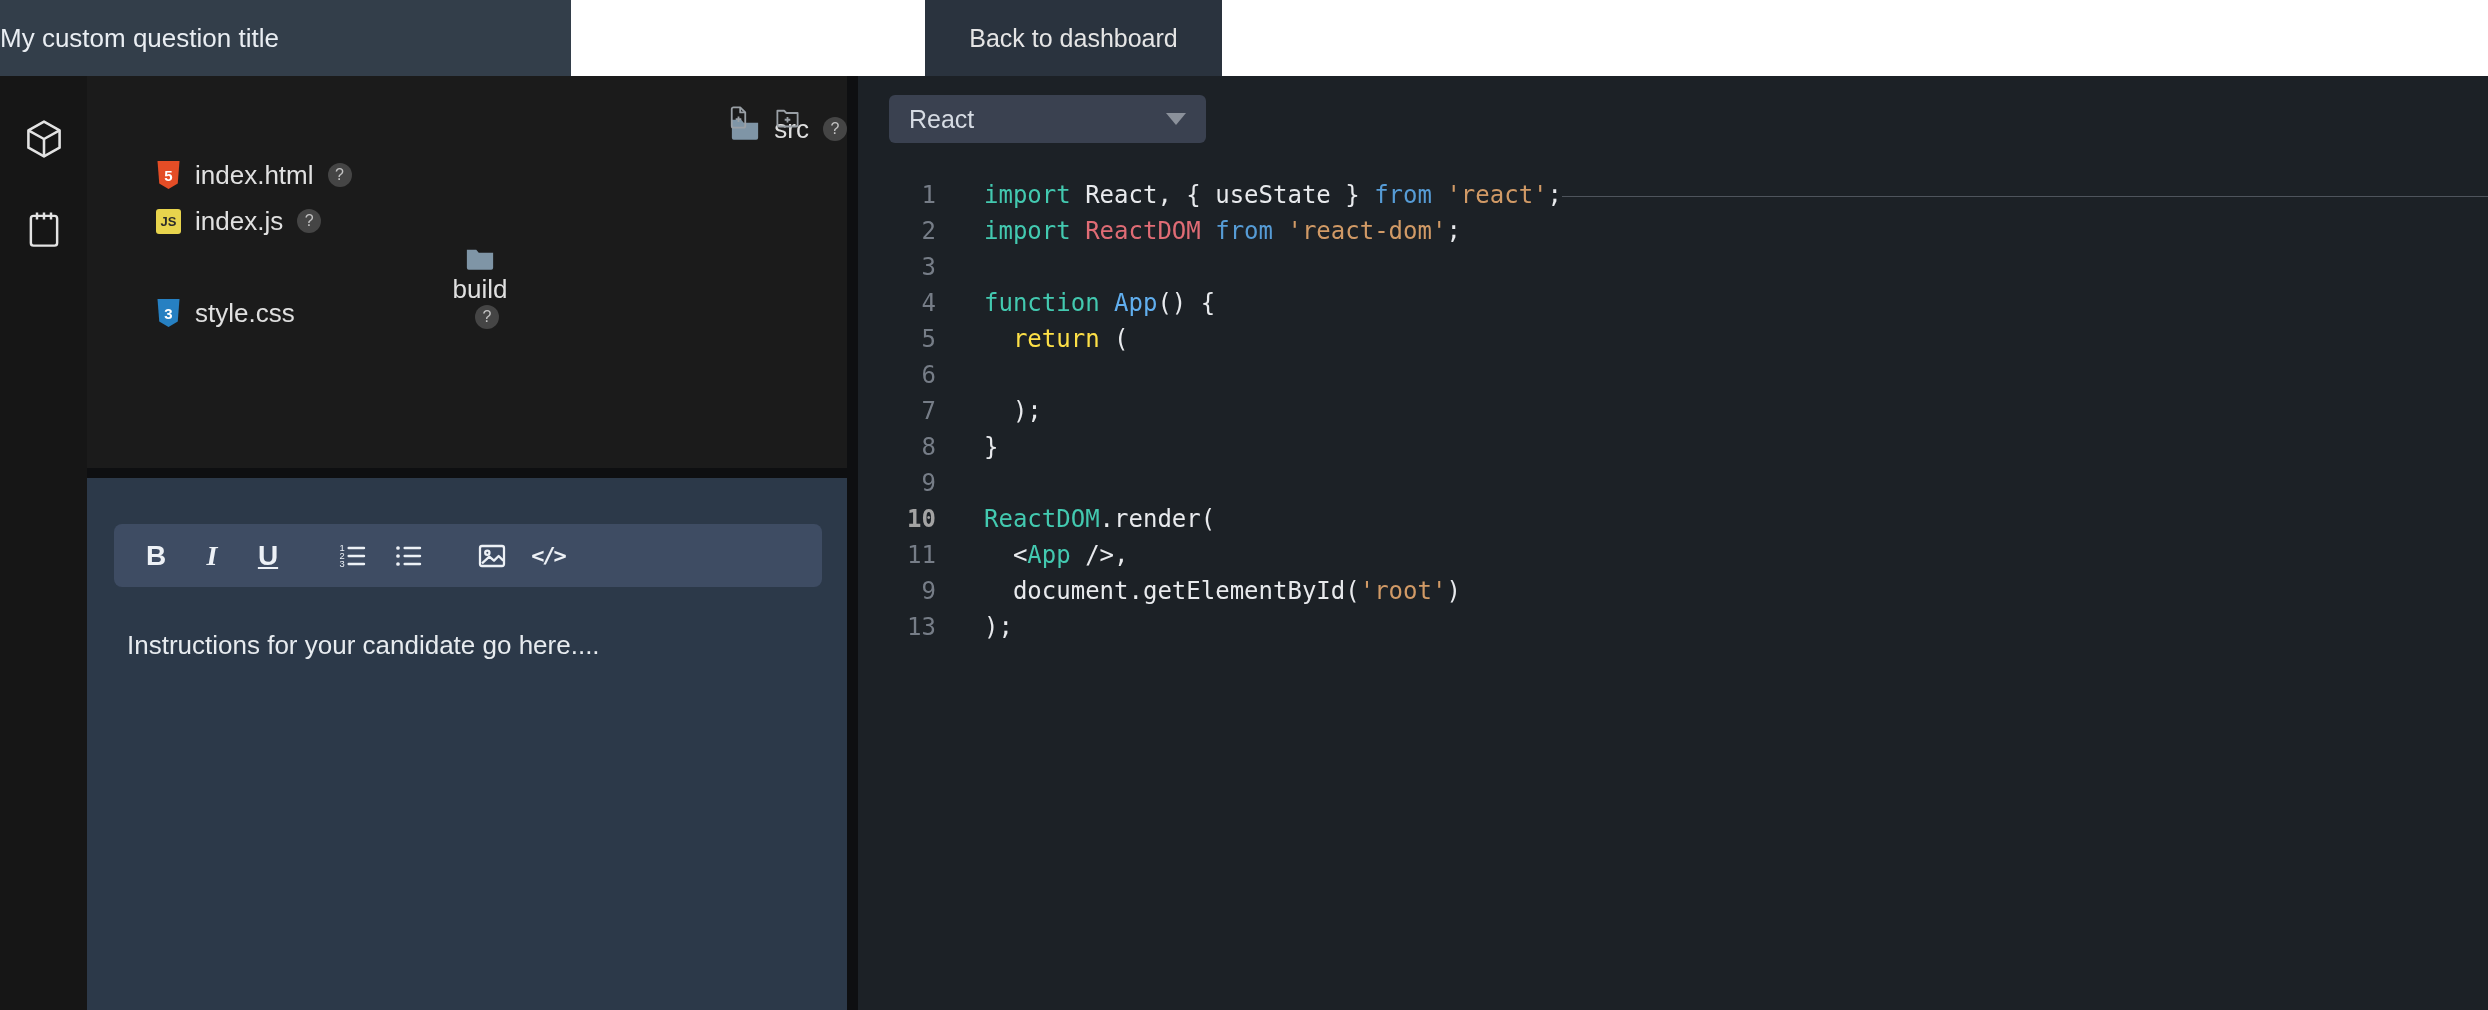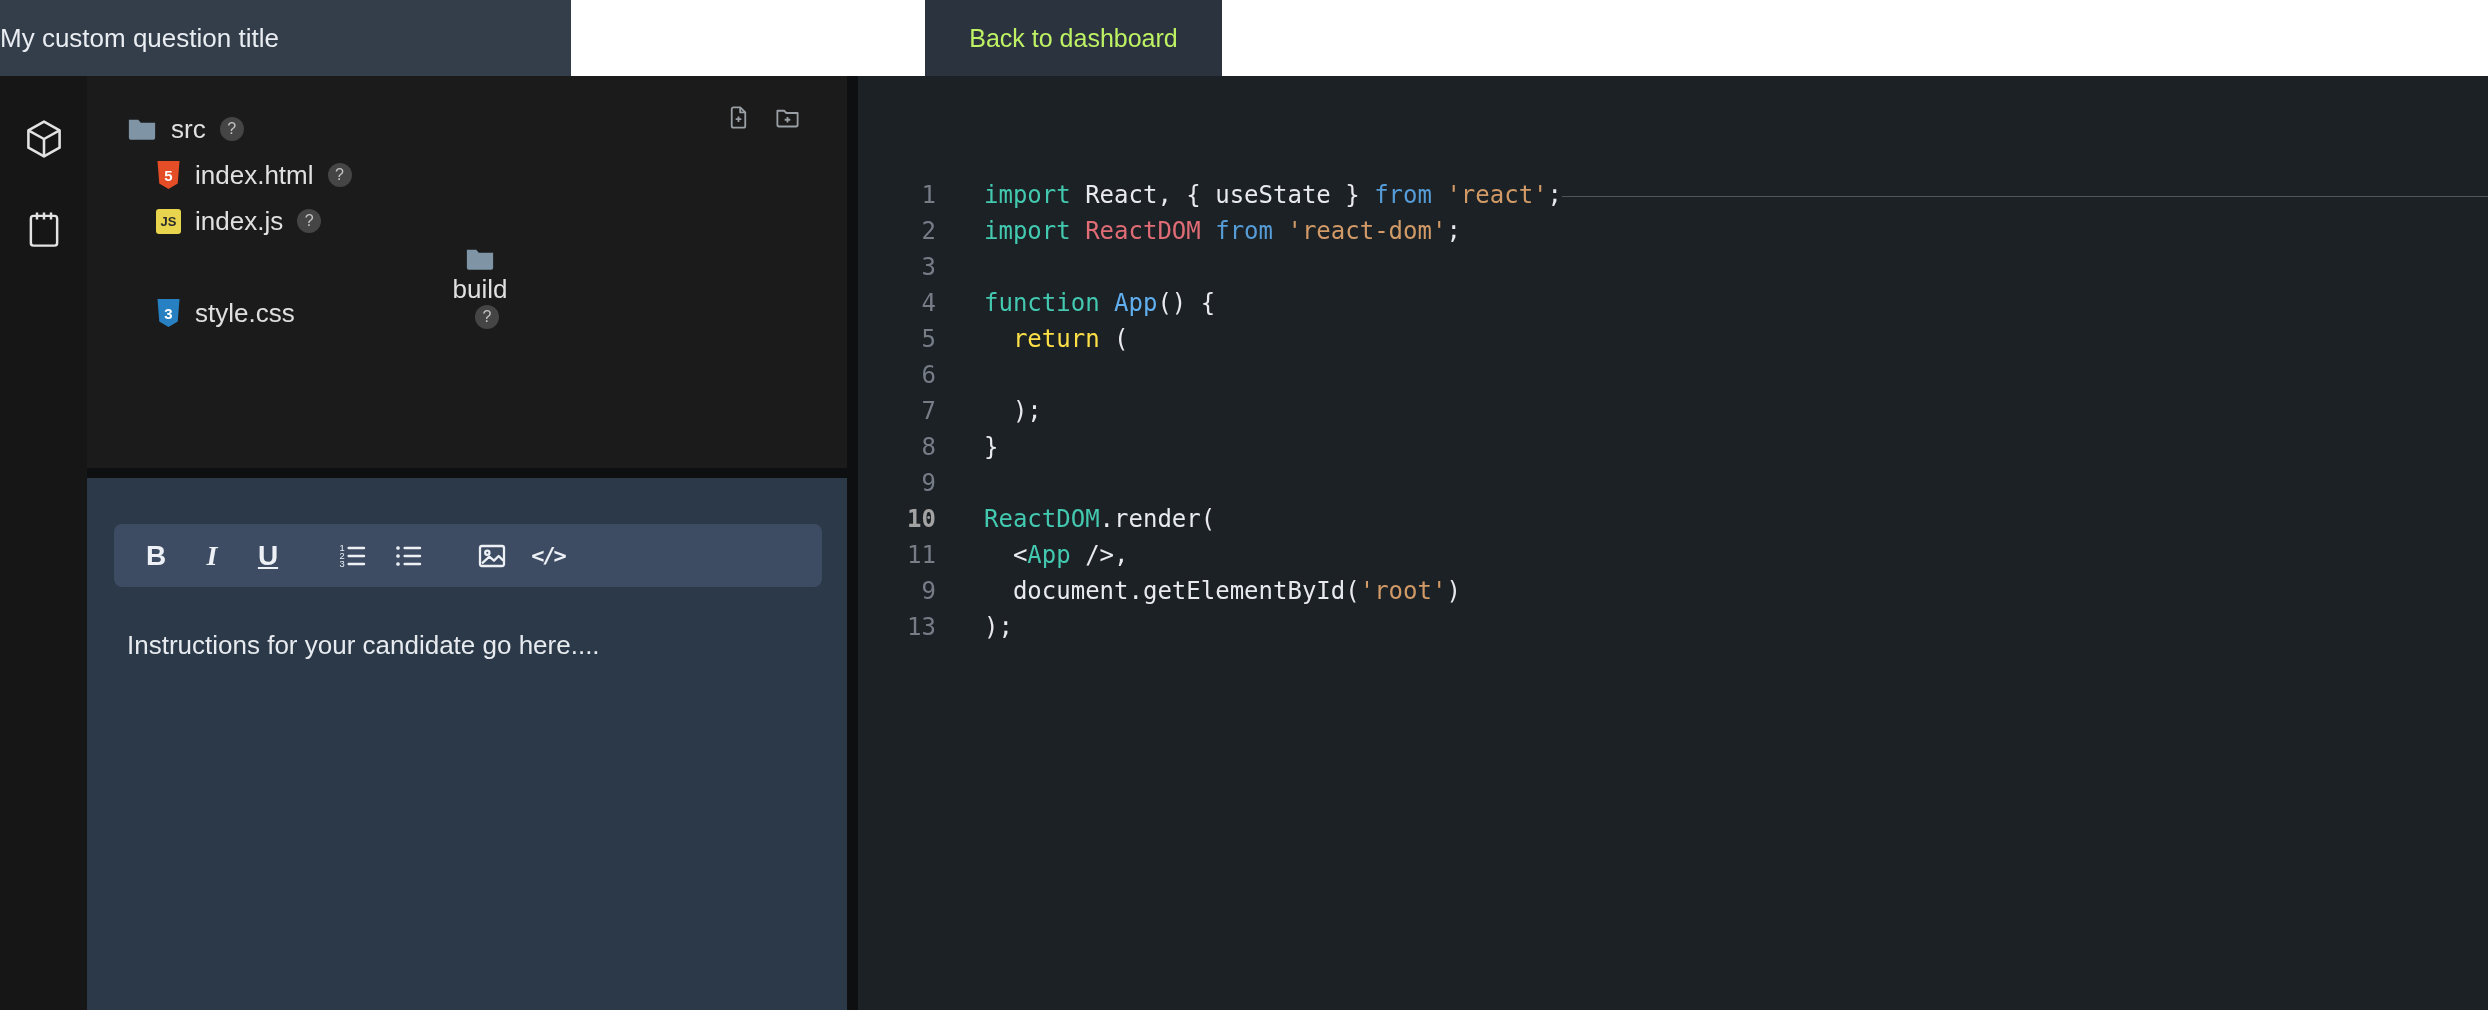--- a/index.html
+++ b/index.html
@@ -16,21 +16,21 @@
     background:#333e4a; color:#e9edf2; font-size:26px; line-height:76px;
     cursor:text; white-space:nowrap;
   }
   .save-btn {
     position:absolute; left:571px; top:0; width:354px; height:76px;
     border:none; background:#4caf50; color:#ffffff; font-size:25px; font-weight:bold;
     font-family:"Liberation Sans", sans-serif; cursor:pointer;
   }
   .back-btn {
     position:absolute; left:925px; top:0; width:297px; height:76px;
-    border:none; background:#2a333e; color:#bef264; font-size:25px;
+    border:none; background:#2a333e; color:#e5e5e5; font-size:25px;
     font-family:"Liberation Sans", sans-serif; cursor:pointer;
   }
 
   
   .activity-bar {
     position:absolute; left:0; top:76px; width:87px; height:934px; background:#161616;
     display:flex; flex-direction:column; align-items:center; padding-top:40px; gap:44px;
   }
   .activity-item { width:46px; height:46px; color:#e3e3e3; cursor:pointer;
     display:flex; align-items:center; justify-content:center; }
@@ -125,21 +125,21 @@
   </svg>
 </div>
         <div class="explorer-action">
   <svg width="27" height="27" viewBox="0 0 24 24" fill="none" stroke="currentColor" stroke-width="1.6" stroke-linejoin="round">
     <path d="M3 6 H9 L11 8 H21 V18.5 A1.5 1.5 0 0 1 19.5 20 H4.5 A1.5 1.5 0 0 1 3 18.5 Z"></path>
     <path d="M9.5 14 H14.5 M12 11.5 V16.5"></path>
   </svg>
 </div>
       </div>
     <div class="file-tree">
-        <div class="file-row" style="padding-left: 40px;">
+        <div class="file-row" style="padding-left: 40px; justify-content: flex-end;">
           <span class="tree-icon">
   <svg width="30" height="26" viewBox="0 0 24 20">
     <path d="M1.5 2.5 H9 L11 5 H22.5 V17 A1.5 1.5 0 0 1 21 18.5 H3 A1.5 1.5 0 0 1 1.5 17 Z" fill="#7f95a6"></path>
   </svg>
 </span>
           <span class="file-label">src</span>
           <span class="help-badge">?</span>
         </div>
         <div class="file-row" style="padding-left: 69px;">
           <span class="tree-icon badge-icon badge-html" style="background: rgb(228, 77, 38);">5</span>
@@ -202,20 +202,24 @@
 </button>
         <button class="tb-btn tb-code">
           <span class="tb-glyph g-code">&lt;/&gt;</span>
         </button>
       </div>
     <div class="instructions-text">Instructions for your candidate go here....</div>
   </div>
 </div>
 
 <div class="editor">
+  <div class="lang-select">
+    <span>React</span>
+    <span class="lang-arrow"></span>
+  </div>
   <div class="code-lines">
       <div class="code-line active"><span class="line-number" style="color: rgb(118, 125, 135);">1</span><span class="code-text"><span style="color: rgb(67, 201, 176);">import</span><span style="color: rgb(232, 234, 237);"> React, { useState } </span><span style="color: rgb(86, 156, 214);">from</span><span style="color: rgb(232, 234, 237);"> </span><span style="color: rgb(209, 154, 102);">'react'</span><span style="color: rgb(232, 234, 237);">;</span></span><span class="active-fill"></span></div>
       <div class="code-line"><span class="line-number" style="color: rgb(118, 125, 135);">2</span><span class="code-text"><span style="color: rgb(67, 201, 176);">import</span><span style="color: rgb(232, 234, 237);"> </span><span style="color: rgb(224, 108, 117);">ReactDOM</span><span style="color: rgb(232, 234, 237);"> </span><span style="color: rgb(86, 156, 214);">from</span><span style="color: rgb(232, 234, 237);"> </span><span style="color: rgb(209, 154, 102);">'react-dom'</span><span style="color: rgb(232, 234, 237);">;</span></span></div>
       <div class="code-line"><span class="line-number" style="color: rgb(118, 125, 135);">3</span><span class="code-text"></span></div>
       <div class="code-line"><span class="line-number" style="color: rgb(118, 125, 135);">4</span><span class="code-text"><span style="color: rgb(67, 201, 176);">function</span><span style="color: rgb(232, 234, 237);"> </span><span style="color: rgb(97, 175, 239);">App</span><span style="color: rgb(232, 234, 237);">() {</span></span></div>
       <div class="code-line"><span class="line-number" style="color: rgb(118, 125, 135);">5</span><span class="code-text"><span style="color: rgb(232, 234, 237);">  </span><span style="color: #fde047;">return</span><span style="color: rgb(232, 234, 237);"> (</span></span></div>
       <div class="code-line"><span class="line-number" style="color: rgb(118, 125, 135);">6</span></div>
       <div class="code-line"><span class="line-number" style="color: rgb(118, 125, 135);">7</span><span class="code-text"><span style="color: rgb(232, 234, 237);">  );</span></span></div>
       <div class="code-line"><span class="line-number" style="color: rgb(118, 125, 135);">8</span><span class="code-text"><span style="color: rgb(232, 234, 237);">}</span></span></div>
       <div class="code-line"><span class="line-number" style="color: rgb(118, 125, 135);">9</span><span class="code-text"></span></div>

